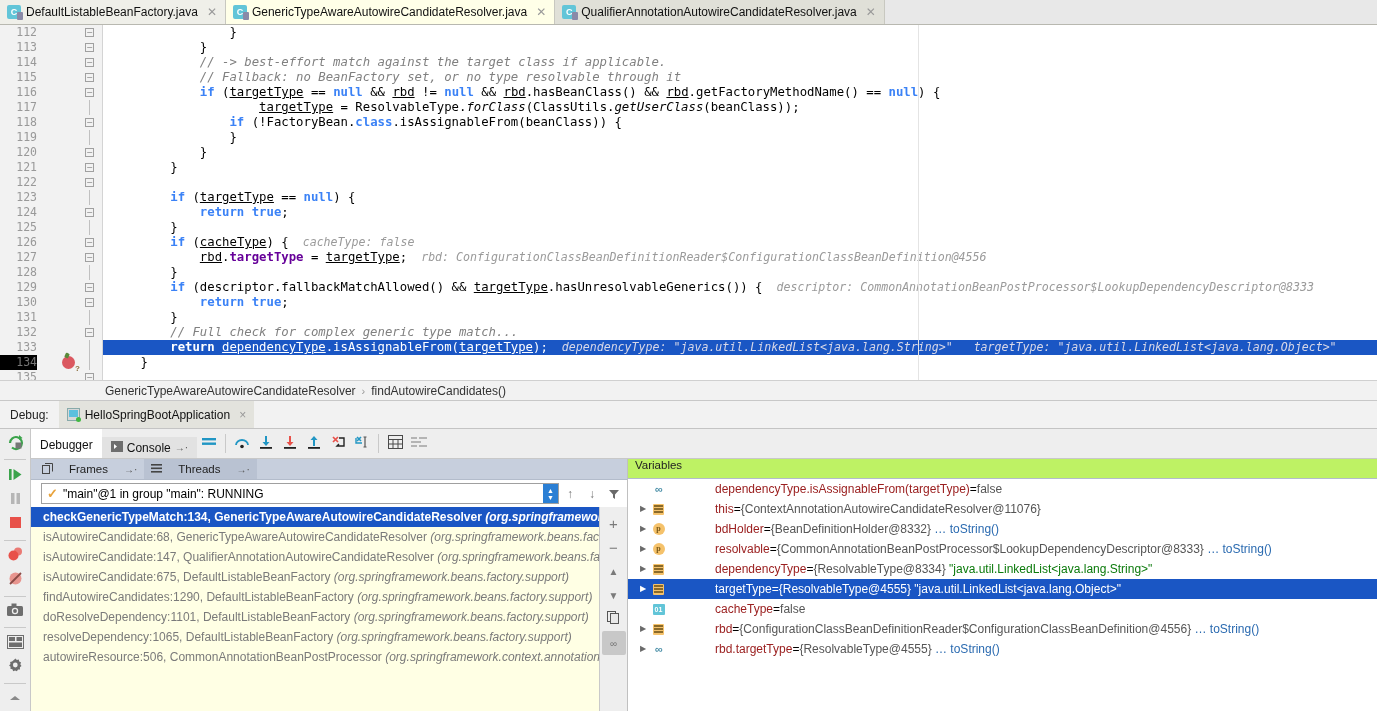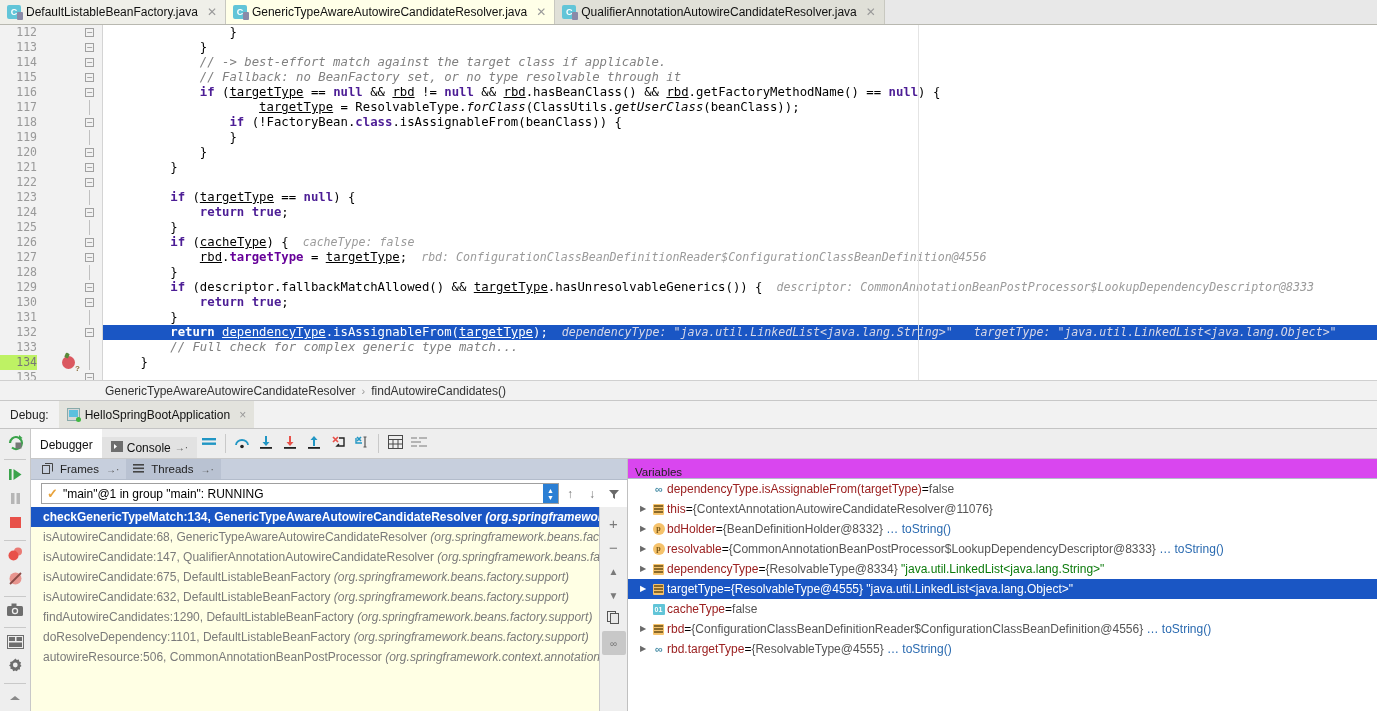--- a/index.html
+++ b/index.html
@@ -52,21 +52,21 @@
     width: 36px; background: #f2f2f2; flex: 0 0 36px; position: relative;
   }
   .gutter-fold {
     width: 22px; background: #f2f2f2; flex: 0 0 22px; position: relative;
   }
   .gutter-sep { width: 1px; background: #d4d4d4; flex: 0 0 1px; }
   .codearea { flex: 1; position: relative; background: #fff; overflow: hidden; }
   .ln { height: 15px; line-height: 15px; }
   .cl { height: 15px; line-height: 15px; white-space: pre; font-size: 12.3px; padding-left: 8px; }
   .cl.hl { background: #1a56c4; color: #fff; }
-  .kw { color: #4c1d95; font-weight: bold; }
+  .kw { color: #3b82f6; font-weight: bold; }
   .cmt { color: #808080; font-style: italic; }
   .fld { color: #660099; font-weight: bold; }
   .mth { color: #000; font-style: italic; }
   .und { text-decoration: underline; }
   .hint { color: #9a9a9a; font-style: italic; font-family: "DejaVu Sans Mono", monospace; font-size: 11.6px;}
   .cl.hl .hint { color: #d8d8e8; }
   .cl.hl .kw { color: #fff; }
   .fold-mark {
     position: absolute; left: 5px; width: 9px; height: 9px;
     border: 1px solid #a0a0a0; background: #f2f2f2; color: #888;
@@ -154,21 +154,21 @@
   .tbtn { width: 24px; height: 29px; display: flex; align-items: center; justify-content: center; }
 
   
   .panels { flex: 1; display: flex; min-height: 0; }
   .frames-pane { width: 597px; flex: 0 0 597px; display: flex; flex-direction: column; background: #fff;
                  border-right: 1px solid #c0c0c0; min-height: 0; }
   .pane-head {
     flex: 0 0 20px; background: #c7cfdd; display: flex; align-items: center; gap: 0;
     font-size: 11.5px; color: #222; padding-left: 4px; border-bottom: 1px solid #b3bccb;
   }
-  .ptab { display: flex; align-items: center; gap: 7px; padding: 0 7px; height: 20px; }
+  .ptab { display: flex; align-items: center; gap: 16px; padding: 0 7px; height: 20px; }
   .ptab.sel { background: #c7cfdd; }
   .ptab.unsel { background: #b9c2d2; }
   .thread-row {
     flex: 0 0 27px; display: flex; align-items: center; gap: 0; background: #fff;
     padding: 0 2px 0 10px;
   }
   .thread-select {
     flex: 1; height: 21px; border: 1px solid #a0a0a0; background: #fff;
     display: flex; align-items: center; gap: 5px; padding-left: 5px;
     font-size: 12px; position: relative; min-width: 0;
@@ -192,21 +192,21 @@
     width: 28px; flex: 0 0 28px; background: #eeeeee; border-left: 1px solid #c9c9c9;
     display: flex; flex-direction: column; align-items: center; padding-top: 4px;
   }
   .frail-btn { width: 24px; height: 24px; display: flex; align-items: center; justify-content: center; color: #7a7a7a; }
   .frail-btn.on { background: #c8c8c8; border-radius: 2px; }
   .frames-inner { flex: 1; display: flex; min-height: 0; }
 
   
   .vars-pane { flex: 1; display: flex; flex-direction: column; background: #fff; min-width: 0; }
   .vars-head {
-    flex: 0 0 20px; background: #d946ef; display: flex; align-items: flex-end;
+    flex: 0 0 20px; background: #bef264; display: flex; align-items: flex-start;
     font-size: 11.5px; color: #222; padding-left: 7px; border-bottom: 1px solid #b3bccb;
   }
   .vars-list { flex: 1; background: #fff; overflow: hidden; }
   .var-row {
     height: 20px; line-height: 20px; display: flex; align-items: center; gap: 0px;
     font-size: 12px; white-space: nowrap; padding-left: 8px;
   }
   .var-row.sel { background: #1a56c4; }
   .var-row.sel .vname, .var-row.sel .veq, .var-row.sel .vval, .var-row.sel .vstr { color: #fff; }
   .var-arrow { width: 14px; flex: 0 0 14px; color: #6a6a6a; font-size: 8px; text-align: center; }
@@ -220,21 +220,21 @@
   .ico-p {
     width: 12px; height: 12px; border-radius: 50%; background: #f5c26b; color: #7a5a1a;
     font-size: 8px; line-height: 12px; text-align: center; font-weight: bold;
     font-family: "Liberation Serif", serif;
   }
   .ico-bool {
     width: 12px; height: 11px; background: #62c5d8; color: #fff; font-size: 7px;
     line-height: 11px; text-align: center; border-radius: 1px; font-weight: bold;
   }
   .ico-eval { color: #4a8fa8; font-size: 11px; letter-spacing: -1px; font-weight: bold; }
-  .vname { color: #9b2020; }
+  .vname { color: #9b2020; margin-left: 48px; }
   .veq { color: #000; }
   .vval { color: #555; }
   .vstr { color: #0b7a0b; }
   .vlink { color: #2a6ab0; }
 </style>
 </head>
 <body>
 
 <div class="app">
 
@@ -274,21 +274,21 @@
         <div class="ln">124</div>
         <div class="ln">125</div>
         <div class="ln">126</div>
         <div class="ln">127</div>
         <div class="ln">128</div>
         <div class="ln">129</div>
         <div class="ln">130</div>
         <div class="ln">131</div>
         <div class="ln">132</div>
         <div class="ln">133</div>
-        <div class="ln" style="background: #bef264; color: rgb(119, 119, 119);">134</div>
+        <div class="ln" style="background: #000000; color: rgb(119, 119, 119);">134</div>
         <div class="ln">135</div>
       </div>
     <div class="gutter-marks" id="gutter-marks">
         <div class="bp-icon" style="top: 331px;"></div>
         <div style="position: absolute; left: 0px; right: 0px; height: 15px; background: rgb(252, 252, 228); z-index: -1; top: 330px;"></div>
       </div>
     <div class="gutter-fold" id="gutter-fold">
         <div class="fold-mark" style="top: 3px;">−</div>
         <div class="fold-mark" style="top: 18px;">−</div>
         <div class="fold-mark" style="top: 33px;">−</div>
@@ -330,22 +330,22 @@
         <div class="cl"></div>
         <div class="cl">&nbsp;&nbsp;&nbsp;&nbsp;&nbsp;&nbsp;&nbsp;&nbsp;<span class="kw">if</span>&nbsp;(<span class="und">targetType</span>&nbsp;==&nbsp;<span class="kw">null</span>)&nbsp;{</div>
         <div class="cl">&nbsp;&nbsp;&nbsp;&nbsp;&nbsp;&nbsp;&nbsp;&nbsp;&nbsp;&nbsp;&nbsp;&nbsp;<span class="kw">return</span>&nbsp;<span class="kw">true</span>;</div>
         <div class="cl">&nbsp;&nbsp;&nbsp;&nbsp;&nbsp;&nbsp;&nbsp;&nbsp;}</div>
         <div class="cl">&nbsp;&nbsp;&nbsp;&nbsp;&nbsp;&nbsp;&nbsp;&nbsp;<span class="kw">if</span>&nbsp;(<span class="und">cacheType</span>)&nbsp;{<span class="hint">&nbsp;&nbsp;cacheType:&nbsp;false</span></div>
         <div class="cl">&nbsp;&nbsp;&nbsp;&nbsp;&nbsp;&nbsp;&nbsp;&nbsp;&nbsp;&nbsp;&nbsp;&nbsp;<span class="und">rbd</span>.<span class="fld">targetType</span>&nbsp;=&nbsp;<span class="und">targetType</span>;<span class="hint">&nbsp;&nbsp;rbd:&nbsp;ConfigurationClassBeanDefinitionReader$ConfigurationClassBeanDefinition@4556</span></div>
         <div class="cl">&nbsp;&nbsp;&nbsp;&nbsp;&nbsp;&nbsp;&nbsp;&nbsp;}</div>
         <div class="cl">&nbsp;&nbsp;&nbsp;&nbsp;&nbsp;&nbsp;&nbsp;&nbsp;<span class="kw">if</span>&nbsp;(descriptor.fallbackMatchAllowed()&nbsp;&amp;&amp;&nbsp;<span class="und">targetType</span>.hasUnresolvableGenerics())&nbsp;{<span class="hint">&nbsp;&nbsp;descriptor:&nbsp;CommonAnnotationBeanPostProcessor$LookupDependencyDescriptor@8333</span></div>
         <div class="cl">&nbsp;&nbsp;&nbsp;&nbsp;&nbsp;&nbsp;&nbsp;&nbsp;&nbsp;&nbsp;&nbsp;&nbsp;<span class="kw">return</span>&nbsp;<span class="kw">true</span>;</div>
         <div class="cl">&nbsp;&nbsp;&nbsp;&nbsp;&nbsp;&nbsp;&nbsp;&nbsp;}</div>
+        <div class="cl"><span class="cmt">&nbsp;&nbsp;&nbsp;&nbsp;&nbsp;&nbsp;&nbsp;&nbsp;//&nbsp;Full&nbsp;check&nbsp;for&nbsp;complex&nbsp;generic&nbsp;type&nbsp;match...</span></div>
         <div class="cl hl">&nbsp;&nbsp;&nbsp;&nbsp;&nbsp;&nbsp;&nbsp;&nbsp;<span class="kw">return</span>&nbsp;<span class="und">dependencyType</span>.isAssignableFrom(<span class="und">targetType</span>);<span class="hint">&nbsp;&nbsp;dependencyType:&nbsp;"java.util.LinkedList&lt;java.lang.String&gt;"&nbsp;&nbsp;&nbsp;targetType:&nbsp;"java.util.LinkedList&lt;java.lang.Object&gt;"</span></div>
-        <div class="cl"><span class="cmt">&nbsp;&nbsp;&nbsp;&nbsp;&nbsp;&nbsp;&nbsp;&nbsp;//&nbsp;Full&nbsp;check&nbsp;for&nbsp;complex&nbsp;generic&nbsp;type&nbsp;match...</span></div>
         <div class="cl">&nbsp;&nbsp;&nbsp;&nbsp;}</div>
       </div>
   </div>
 
   <div class="breadcrumb">
     <span>GenericTypeAwareAutowireCandidateResolver</span>
     <span class="crumb-sep">›</span>
     <span>findAutowireCandidates()</span>
   </div>
 
@@ -551,23 +551,23 @@
                   <path d="M1 2h10l-4 4.5V11L5 9.5V6.5z" fill="#6a6a6a"></path>
                 </svg>
             </span>
           </div>
           <div class="frames-inner">
             <div class="frames-list" id="frames-list">
                 <div class="frame-row sel"><span>checkGenericTypeMatch:134, GenericTypeAwareAutowireCandidateResolver</span> <span class="pkg">(org.springframework.beans.factory.support)</span></div>
                 <div class="frame-row"><span>isAutowireCandidate:68, GenericTypeAwareAutowireCandidateResolver</span> <span class="pkg">(org.springframework.beans.factory.support)</span></div>
                 <div class="frame-row"><span>isAutowireCandidate:147, QualifierAnnotationAutowireCandidateResolver</span> <span class="pkg">(org.springframework.beans.factory.annotation)</span></div>
                 <div class="frame-row"><span>isAutowireCandidate:675, DefaultListableBeanFactory</span> <span class="pkg">(org.springframework.beans.factory.support)</span></div>
-                <div class="frame-row"><span>isAutowireCandidate:632, DefaultListableBeanFactory</span> <span class="pkg">(org.springframework.beans.factory.support)</span></div>
                 <div class="frame-row"><span>findAutowireCandidates:1290, DefaultListableBeanFactory</span> <span class="pkg">(org.springframework.beans.factory.support)</span></div>
                 <div class="frame-row"><span>doResolveDependency:1101, DefaultListableBeanFactory</span> <span class="pkg">(org.springframework.beans.factory.support)</span></div>
+                <div class="frame-row"><span>resolveDependency:1065, DefaultListableBeanFactory</span> <span class="pkg">(org.springframework.beans.factory.support)</span></div>
                 <div class="frame-row"><span>autowireResource:506, CommonAnnotationBeanPostProcessor</span> <span class="pkg">(org.springframework.context.annotation)</span></div>
               </div>
             <div class="frames-rail" id="frames-rail">
                 <div class="frail-btn">
                   <span style="font-size:15px">+</span>
                 </div>
                 <div class="frail-btn">
                   <span style="font-size:15px">−</span>
                 </div>
                 <div class="frail-btn">

